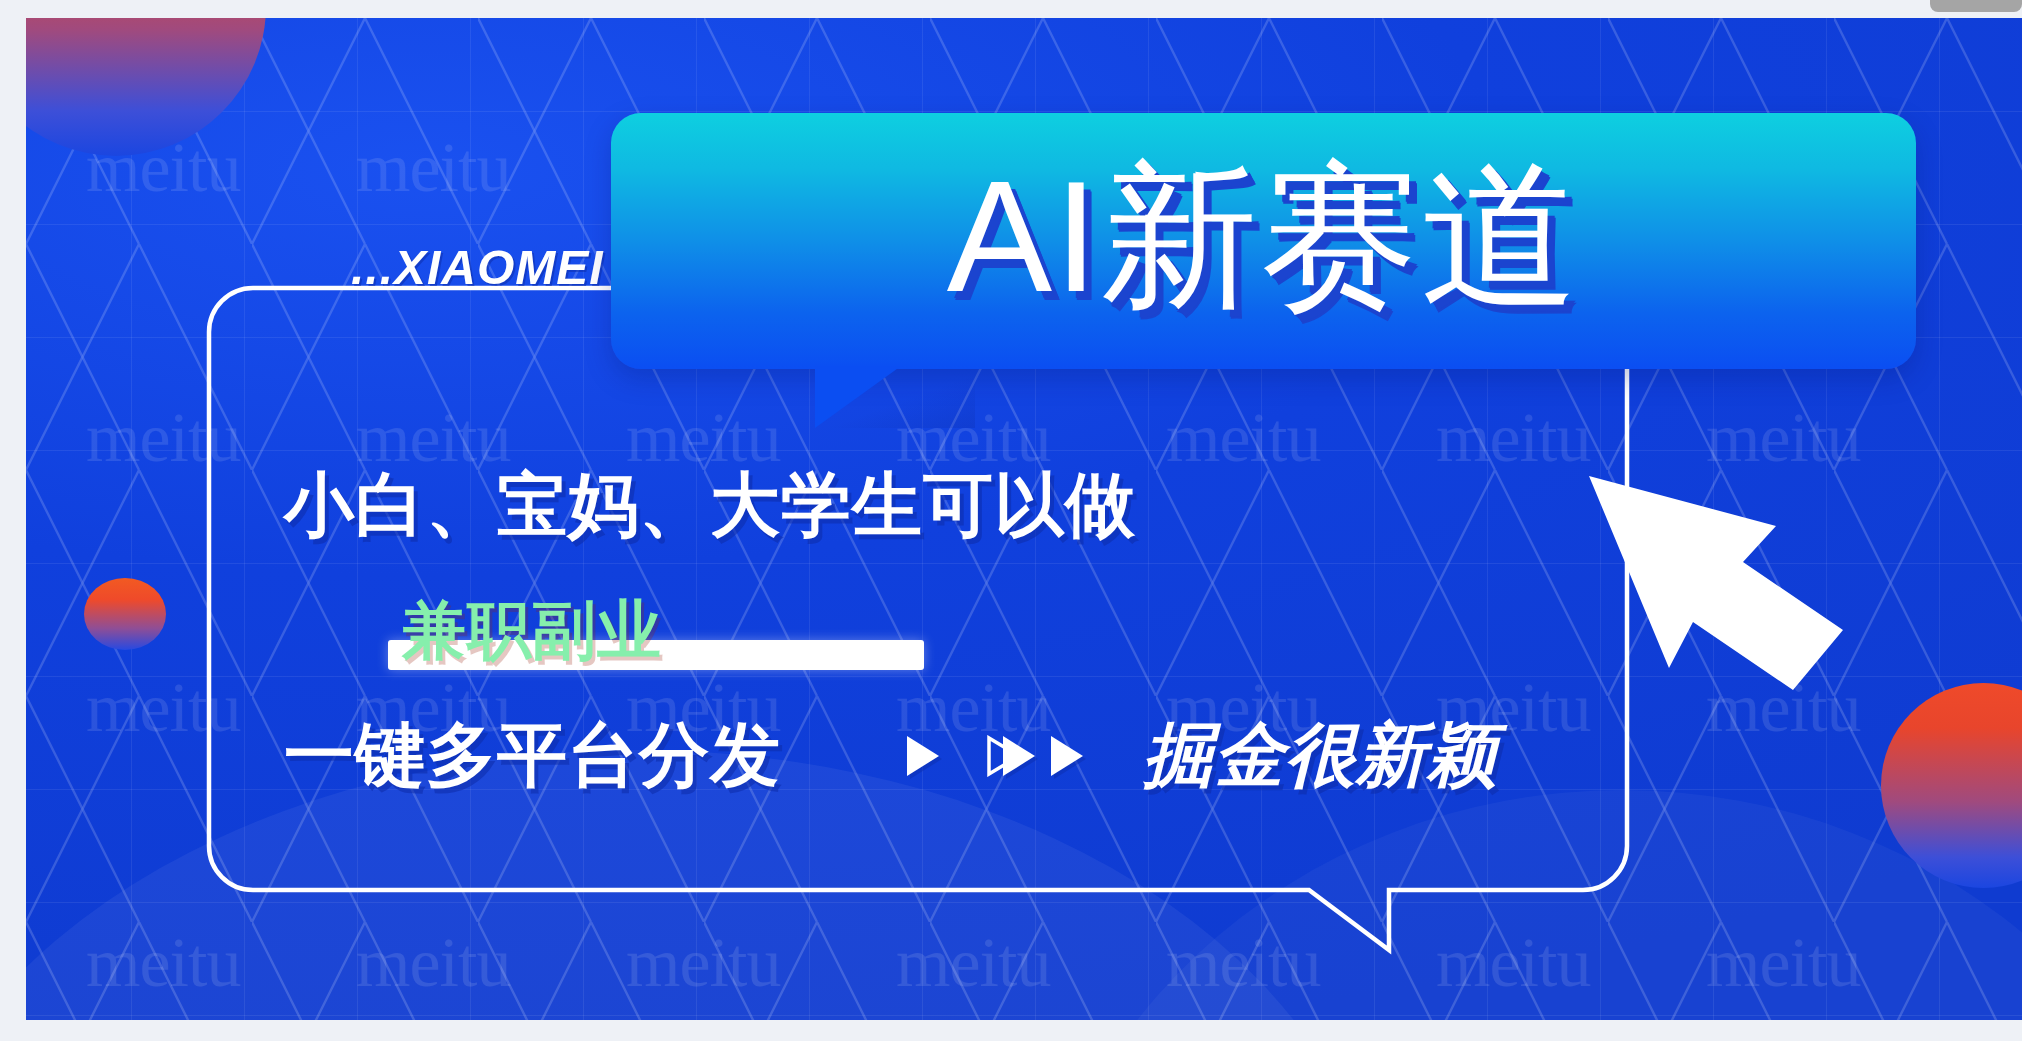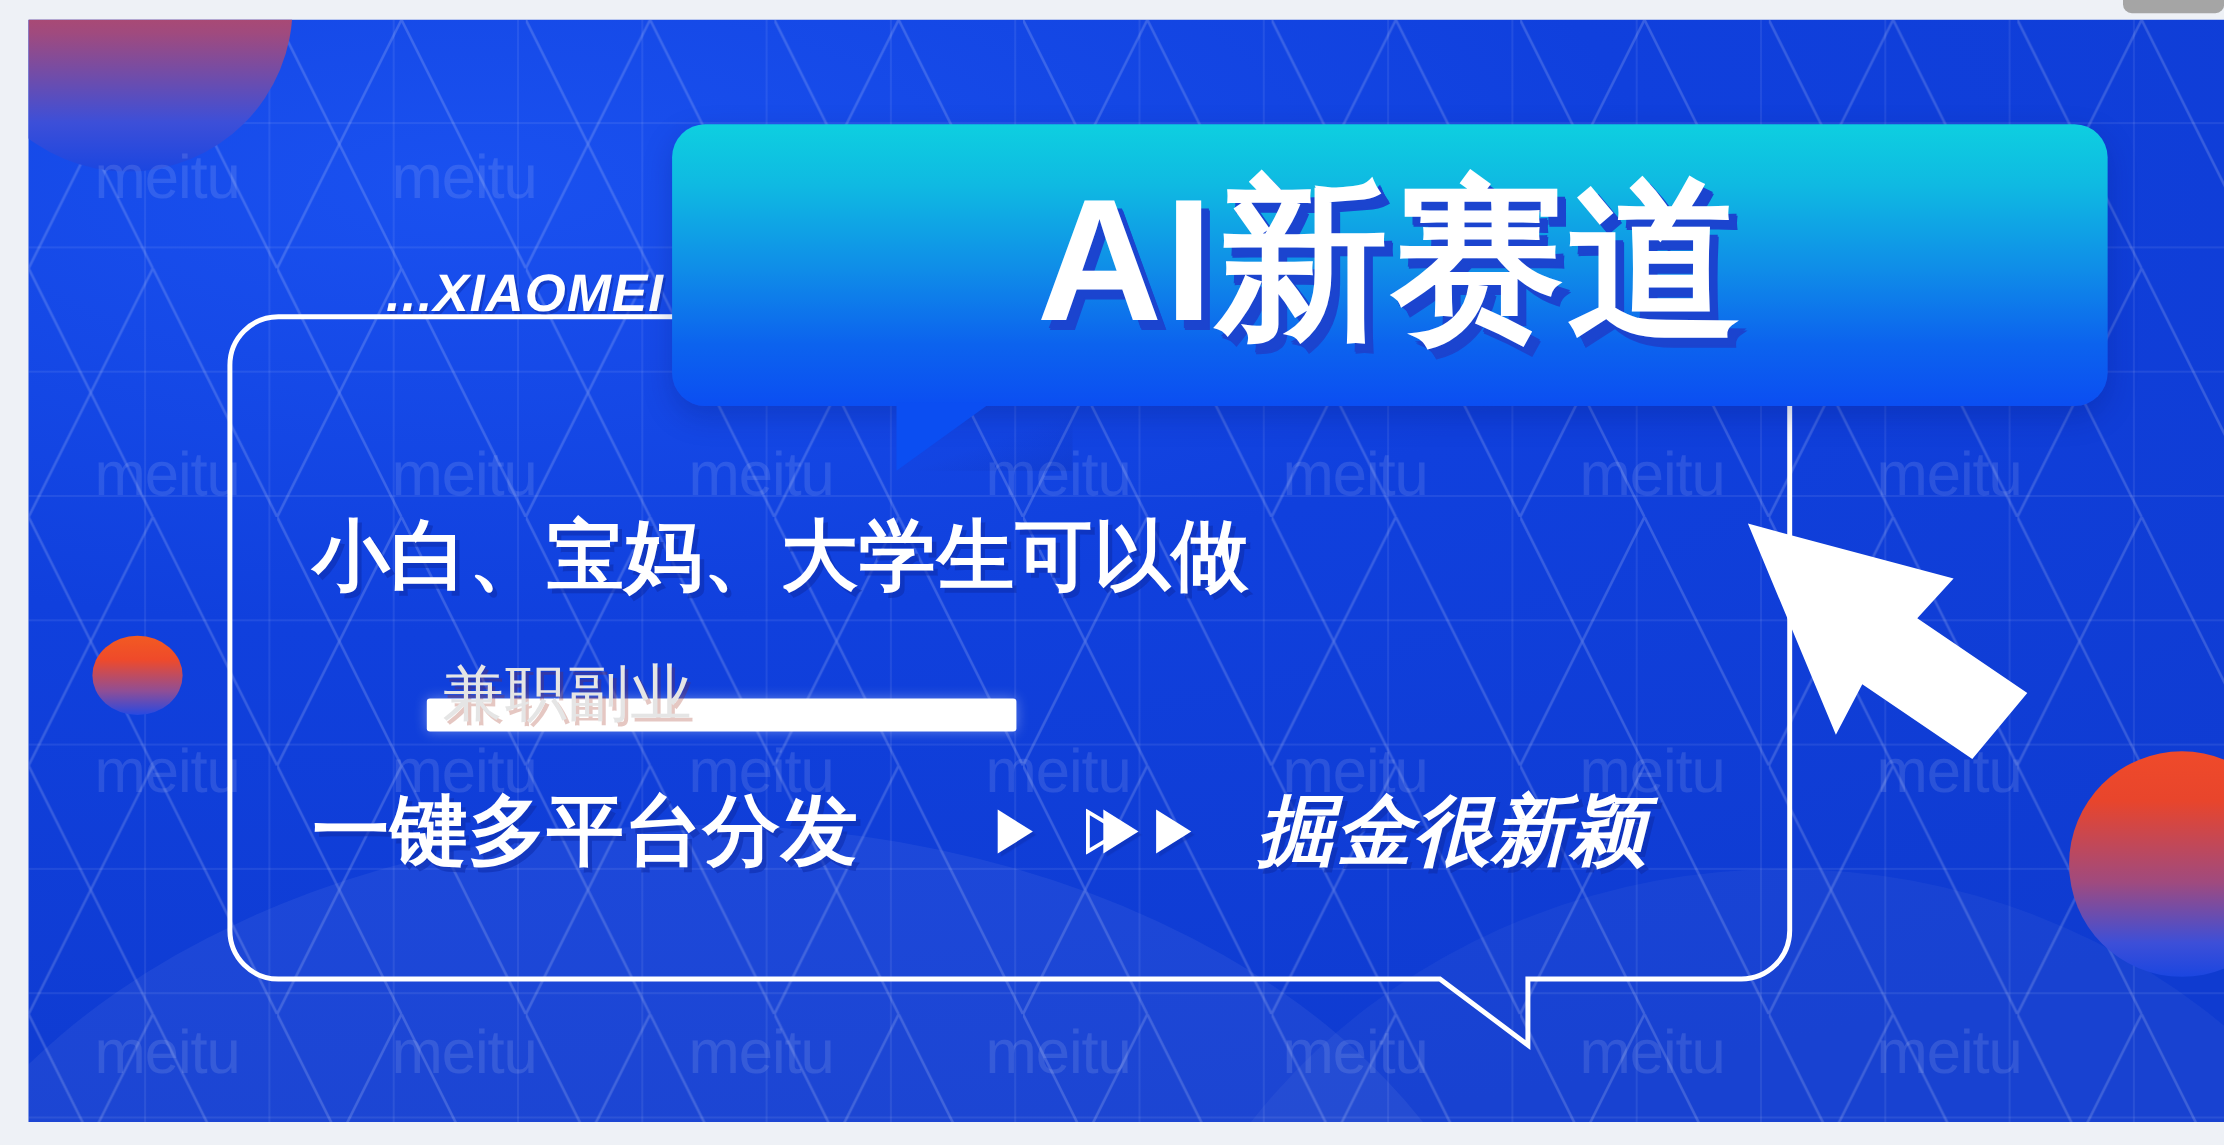--- a/index.html
+++ b/index.html
@@ -86,24 +86,24 @@
   }
   #blob-tl{ left:-60px; top:-162px; width:300px; height:300px; }
   #blob-mid{ left:58px; top:560px; width:82px; height:72px;
              background:linear-gradient(180deg,#f25a22 0%,#ef4a2a 30%,#8f4e96 70%,#2749e2 100%); }
   #blob-r{   right:-64px; top:665px; width:205px; height:205px; }
 
   
   .wm{
     position:absolute;
     color:rgba(255,255,255,.115);
-    font-size:56px;
+    font-size:70px;
     font-weight:400;
     letter-spacing:-1px;
-    font-family:Liberation Sans, sans-serif;
+    font-family:Liberation Serif, serif;
     user-select:none;
     white-space:nowrap;
   }
 
   
   #frame{
     position:absolute;
     left:183px; top:272px;
     width:1516px; height:600px;
   }
@@ -146,21 +146,21 @@
     width:160px; height:62px;
     background:linear-gradient(160deg, rgba(0,0,0,0) 55%, rgba(8,32,140,.18) 100%);
     pointer-events:none;
   }
   #title-text{
     position:absolute;
     left:0; top:0; width:100%; height:100%;
     display:flex; align-items:center; justify-content:center;
     color:#ffffff;
     font-size:158px;
-    font-weight:bold;
+    font-weight:normal;
     letter-spacing:2px;
     white-space:nowrap;
     text-shadow:
        7px 7px 0 #1b44cf,
        8px 9px 0 #1b44cf;
     padding-bottom:6px;
   }
 
   
   #lines{
@@ -192,23 +192,23 @@
   #hl-bar{
     position:absolute;
     left:-14px; bottom:4px;
     width:536px; height:30px;
     background:#ffffff;
     border-radius:3px;
     box-shadow:0 0 12px rgba(255,255,255,.35);
   }
   #hl-text{
     position:relative;
-    color:#e5e5e5;
-    font-size:56px;
-    font-weight:normal;
+    color:#86efac;
+    font-size:64px;
+    font-weight:bold;
     letter-spacing:1px;
     text-shadow:3px 4px 0 rgba(150,30,10,.25);
   }
 
   
   #arrows{
     display:flex;
     align-items:center;
     gap:16px;
     margin-left:126px;

